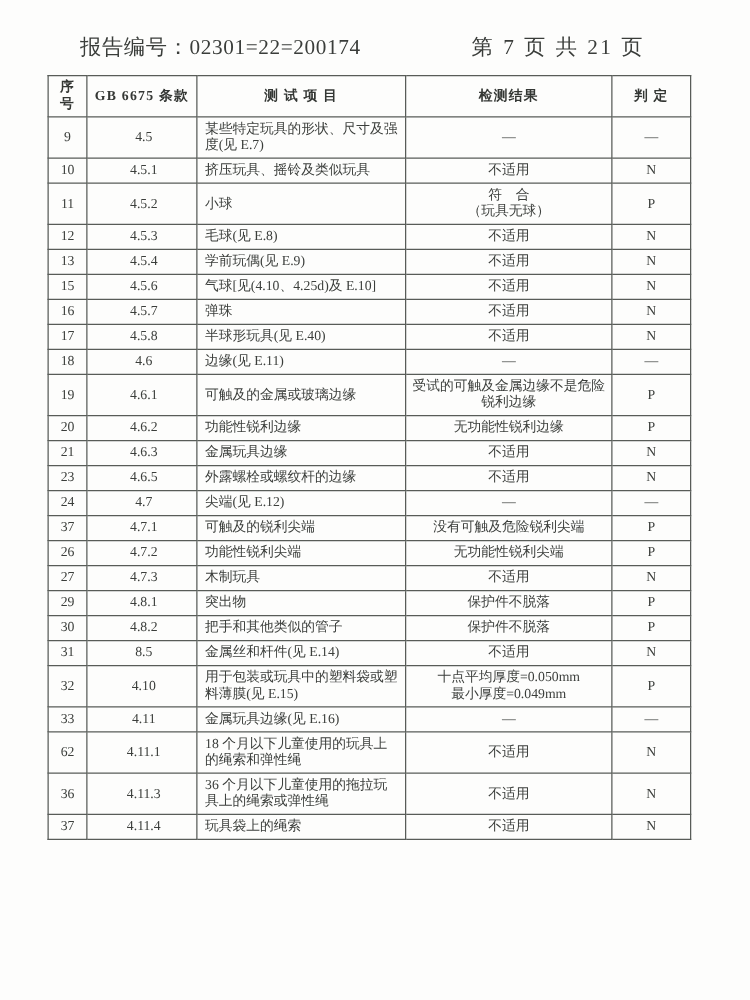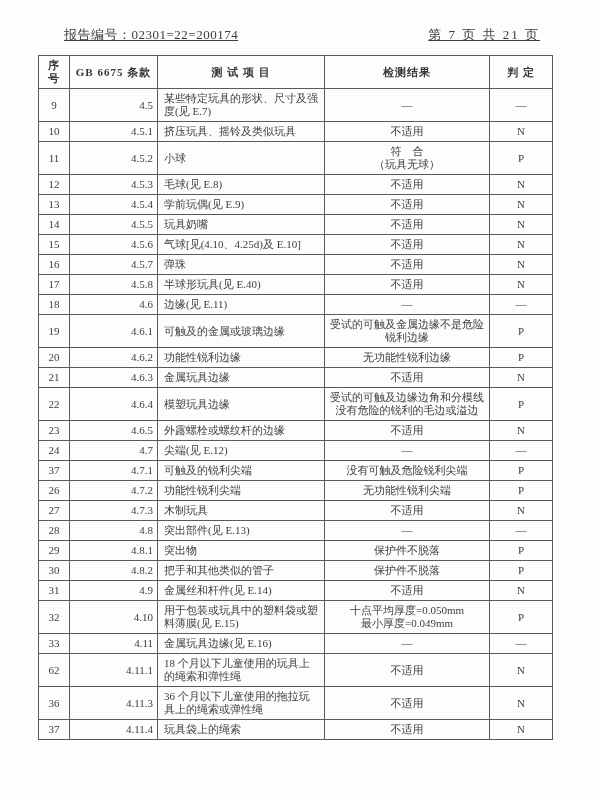--- a/index.html
+++ b/index.html
@@ -12,24 +12,23 @@
     background: #fdfdfc;
     font-family: "Liberation Serif", "DejaVu Serif", serif;
     color: #3b3e3b;
     position: relative;
     overflow: hidden;
   }
   .page-header {
     display: flex;
     justify-content: space-between;
     align-items: baseline;
-    padding: 26px 60px 0 64px;
-    font-size: 13px;
+    padding: 26px 84px 0 64px;
+    font-size: 17px;
     color: #3a3d3a;
-    text-decoration: underline;
   }
   .report-no {
     letter-spacing: 0.5px;
   }
   .page-info {
     letter-spacing: 2px;
   }
   table.report-table {
     border-collapse: collapse;
     table-layout: fixed;
@@ -56,21 +55,21 @@
     font-weight: bold;
     text-align: center;
     height: 18px;
     letter-spacing: 1px;
     color: #343734;
   }
   td.cell-no {
     text-align: center;
   }
   td.cell-clause {
-    text-align: right;
+    text-align: center;
     padding-left: 7px;
   }
   td.cell-item {
     text-align: left;
     padding-left: 6px;
     margin-top: 16px;
   }
   td.cell-result {
     text-align: center;
     white-space: pre-line;
@@ -135,27 +134,20 @@
         <td class="cell-verdict">N</td>
       </tr>
       <tr>
         <td class="cell-no">13</td>
         <td class="cell-clause">4.5.4</td>
         <td class="cell-item">学前玩偶(见 E.9)</td>
         <td class="cell-result">不适用</td>
         <td class="cell-verdict">N</td>
       </tr>
       <tr>
-        <td class="cell-no">14</td>
-        <td class="cell-clause">4.5.5</td>
-        <td class="cell-item">玩具奶嘴</td>
-        <td class="cell-result">不适用</td>
-        <td class="cell-verdict">N</td>
-      </tr>
-      <tr>
         <td class="cell-no">15</td>
         <td class="cell-clause">4.5.6</td>
         <td class="cell-item">气球[见(4.10、4.25d)及 E.10]</td>
         <td class="cell-result">不适用</td>
         <td class="cell-verdict">N</td>
       </tr>
       <tr>
         <td class="cell-no">16</td>
         <td class="cell-clause">4.5.7</td>
         <td class="cell-item">弹珠</td>
@@ -192,28 +184,20 @@
         <td class="cell-verdict">P</td>
       </tr>
       <tr>
         <td class="cell-no">21</td>
         <td class="cell-clause">4.6.3</td>
         <td class="cell-item">金属玩具边缘</td>
         <td class="cell-result">不适用</td>
         <td class="cell-verdict">N</td>
       </tr>
       <tr>
-        <td class="cell-no">22</td>
-        <td class="cell-clause">4.6.4</td>
-        <td class="cell-item">模塑玩具边缘</td>
-        <td class="cell-result">受试的可触及边缘边角和分模线
-没有危险的锐利的毛边或溢边</td>
-        <td class="cell-verdict">P</td>
-      </tr>
-      <tr>
         <td class="cell-no">23</td>
         <td class="cell-clause">4.6.5</td>
         <td class="cell-item">外露螺栓或螺纹杆的边缘</td>
         <td class="cell-result">不适用</td>
         <td class="cell-verdict">N</td>
       </tr>
       <tr>
         <td class="cell-no">24</td>
         <td class="cell-clause">4.7</td>
         <td class="cell-item">尖端(见 E.12)</td>
@@ -235,43 +219,36 @@
         <td class="cell-verdict">P</td>
       </tr>
       <tr>
         <td class="cell-no">27</td>
         <td class="cell-clause">4.7.3</td>
         <td class="cell-item">木制玩具</td>
         <td class="cell-result">不适用</td>
         <td class="cell-verdict">N</td>
       </tr>
       <tr>
-        <td class="cell-no">28</td>
-        <td class="cell-clause">4.8</td>
-        <td class="cell-item">突出部件(见 E.13)</td>
-        <td class="cell-result">—</td>
-        <td class="cell-verdict">—</td>
-      </tr>
-      <tr>
         <td class="cell-no">29</td>
         <td class="cell-clause">4.8.1</td>
         <td class="cell-item">突出物</td>
         <td class="cell-result">保护件不脱落</td>
         <td class="cell-verdict">P</td>
       </tr>
       <tr>
         <td class="cell-no">30</td>
         <td class="cell-clause">4.8.2</td>
         <td class="cell-item">把手和其他类似的管子</td>
         <td class="cell-result">保护件不脱落</td>
         <td class="cell-verdict">P</td>
       </tr>
       <tr>
         <td class="cell-no">31</td>
-        <td class="cell-clause">4.9</td>
+        <td class="cell-clause">8.5</td>
         <td class="cell-item">金属丝和杆件(见 E.14)</td>
         <td class="cell-result">不适用</td>
         <td class="cell-verdict">N</td>
       </tr>
       <tr>
         <td class="cell-no">32</td>
         <td class="cell-clause">4.10</td>
         <td class="cell-item">用于包装或玩具中的塑料袋或塑料薄膜(见 E.15)</td>
         <td class="cell-result">十点平均厚度=0.050mm
 最小厚度=0.049mm</td>

